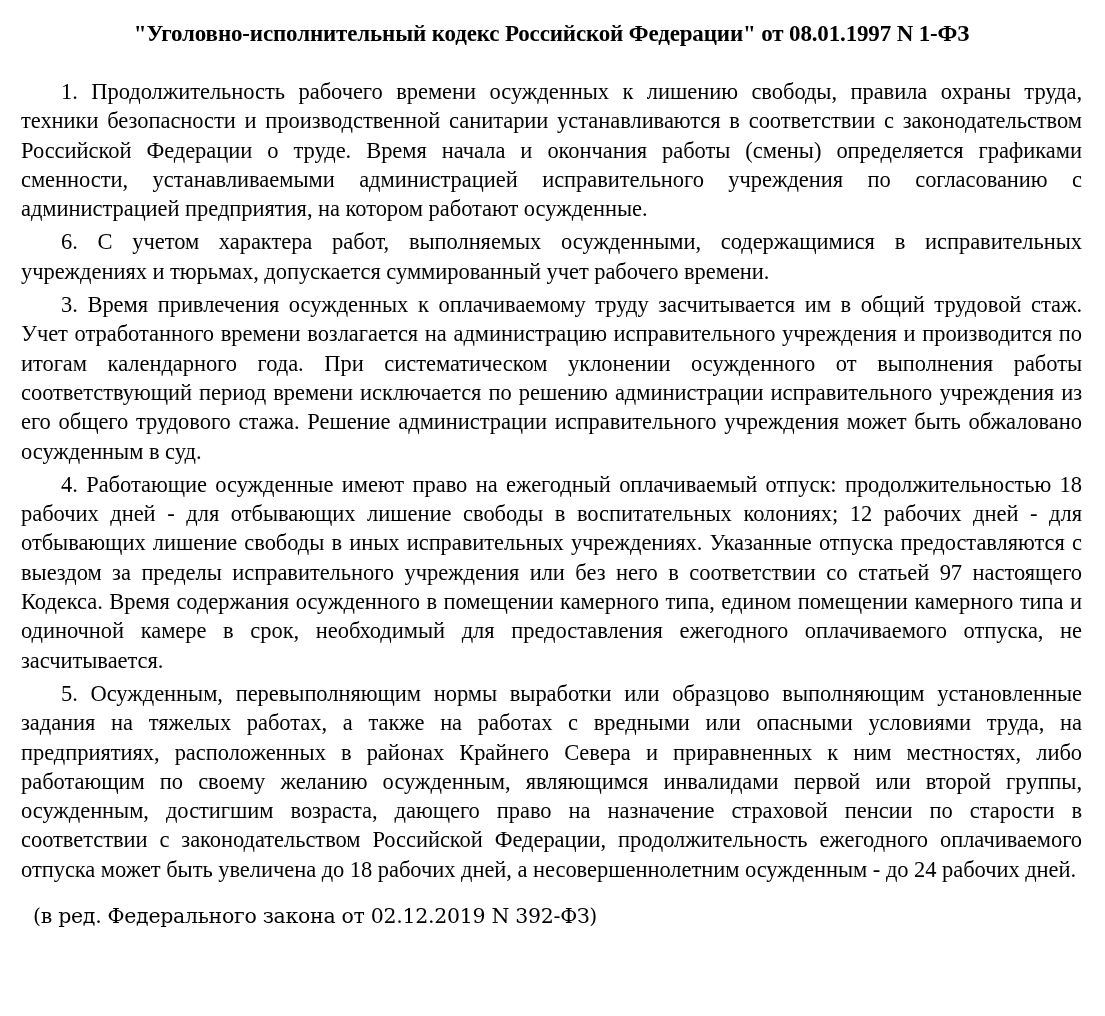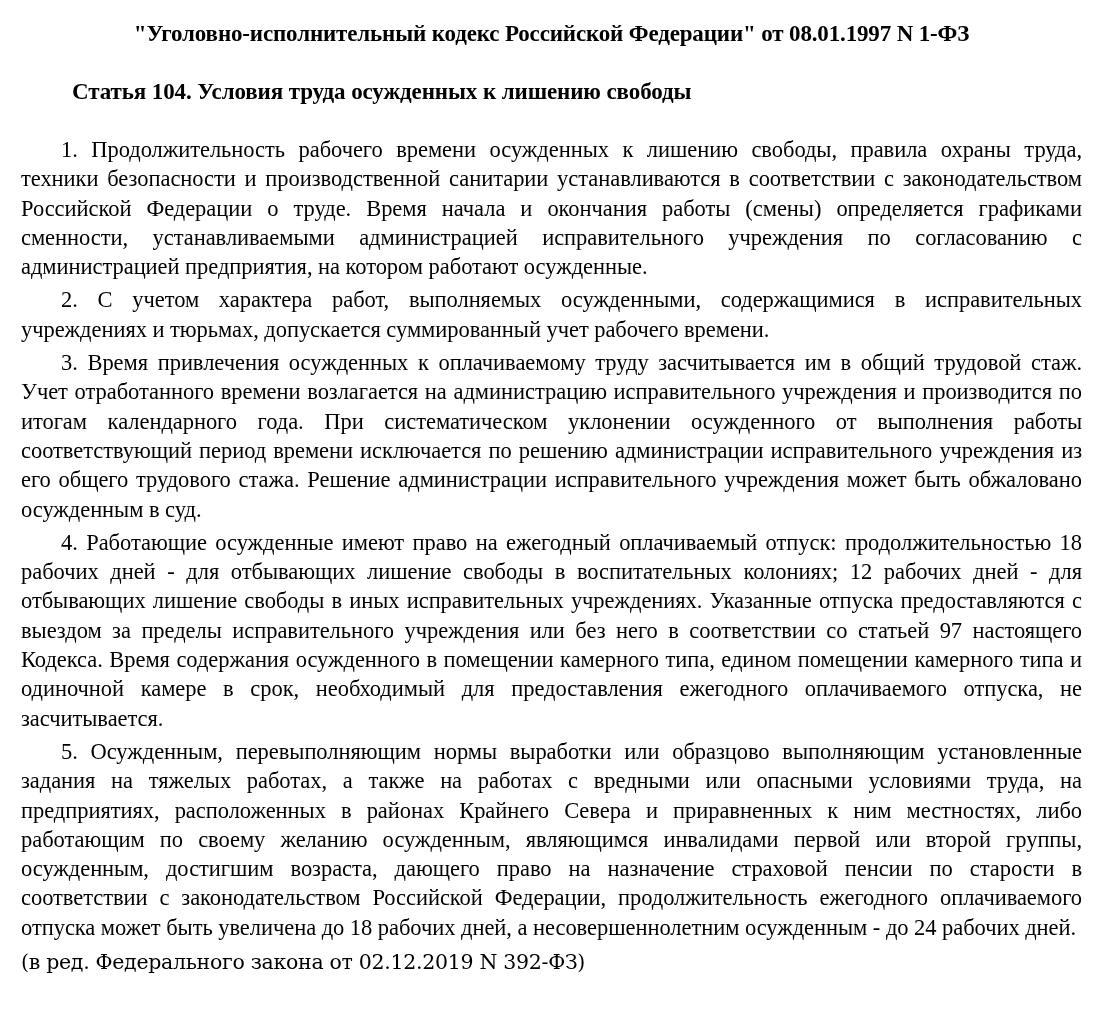--- a/index.html
+++ b/index.html
@@ -59,42 +59,41 @@
     word-spacing: 0px;
     hyphens: none;
   }
 
   
   p.para:last-of-type {
     margin-bottom: 0;
   }
 
   .amendment-note {
-    margin: 4px;
+    margin: 16px;
     padding-top: 2px;
     font-family: "DejaVu Serif", serif;
     font-size: 20.5px;
     line-height: 29px;
     text-align: left;
     text-indent: 0;
     letter-spacing: -0.3px;
   }
 </style>
 </head>
 <body>
 
 <div class="page">
 
   <h1 class="doc-title">"Уголовно-исполнительный кодекс Российской Федерации" от 08.01.1997 N 1-ФЗ</h1>
 
-  <h2 class="article-heading">Статья 104. Условия труда осужденных к лишению свободы</h2>
 
   <div class="body-block">
     <p class="para">1. Продолжительность рабочего времени осужденных к лишению свободы, правила охраны труда, техники безопасности и производственной санитарии устанавливаются в соответствии с законодательством Российской Федерации о труде. Время начала и окончания работы (смены) определяется графиками сменности, устанавливаемыми администрацией исправительного учреждения по согласованию с администрацией предприятия, на котором работают осужденные.</p>
-    <p class="para">2. С учетом характера работ, выполняемых осужденными, содержащимися в исправительных учреждениях и тюрьмах, допускается суммированный учет рабочего времени.</p>
+    <p class="para">6. С учетом характера работ, выполняемых осужденными, содержащимися в исправительных учреждениях и тюрьмах, допускается суммированный учет рабочего времени.</p>
     <p class="para">3. Время привлечения осужденных к оплачиваемому труду засчитывается им в общий трудовой стаж. Учет отработанного времени возлагается на администрацию исправительного учреждения и производится по итогам календарного года. При систематическом уклонении осужденного от выполнения работы соответствующий период времени исключается по решению администрации исправительного учреждения из его общего трудового стажа. Решение администрации исправительного учреждения может быть обжаловано осужденным в суд.</p>
     <p class="para">4. Работающие осужденные имеют право на ежегодный оплачиваемый отпуск: продолжительностью 18 рабочих дней - для отбывающих лишение свободы в воспитательных колониях; 12 рабочих дней - для отбывающих лишение свободы в иных исправительных учреждениях. Указанные отпуска предоставляются с выездом за пределы исправительного учреждения или без него в соответствии со статьей 97 настоящего Кодекса. Время содержания осужденного в помещении камерного типа, едином помещении камерного типа и одиночной камере в срок, необходимый для предоставления ежегодного оплачиваемого отпуска, не засчитывается.</p>
     <p class="para">5. Осужденным, перевыполняющим нормы выработки или образцово выполняющим установленные задания на тяжелых работах, а также на работах с вредными или опасными условиями труда, на предприятиях, расположенных в районах Крайнего Севера и приравненных к ним местностях, либо работающим по своему желанию осужденным, являющимся инвалидами первой или второй группы, осужденным, достигшим возраста, дающего право на назначение страховой пенсии по старости в соответствии с законодательством Российской Федерации, продолжительность ежегодного оплачиваемого отпуска может быть увеличена до 18 рабочих дней, а несовершеннолетним осужденным - до 24 рабочих дней.</p>
 
     <p class="amendment-note">(в ред. Федерального закона от 02.12.2019 N 392-ФЗ)</p>
   </div>
 
 </div>
 
 </body></html>

